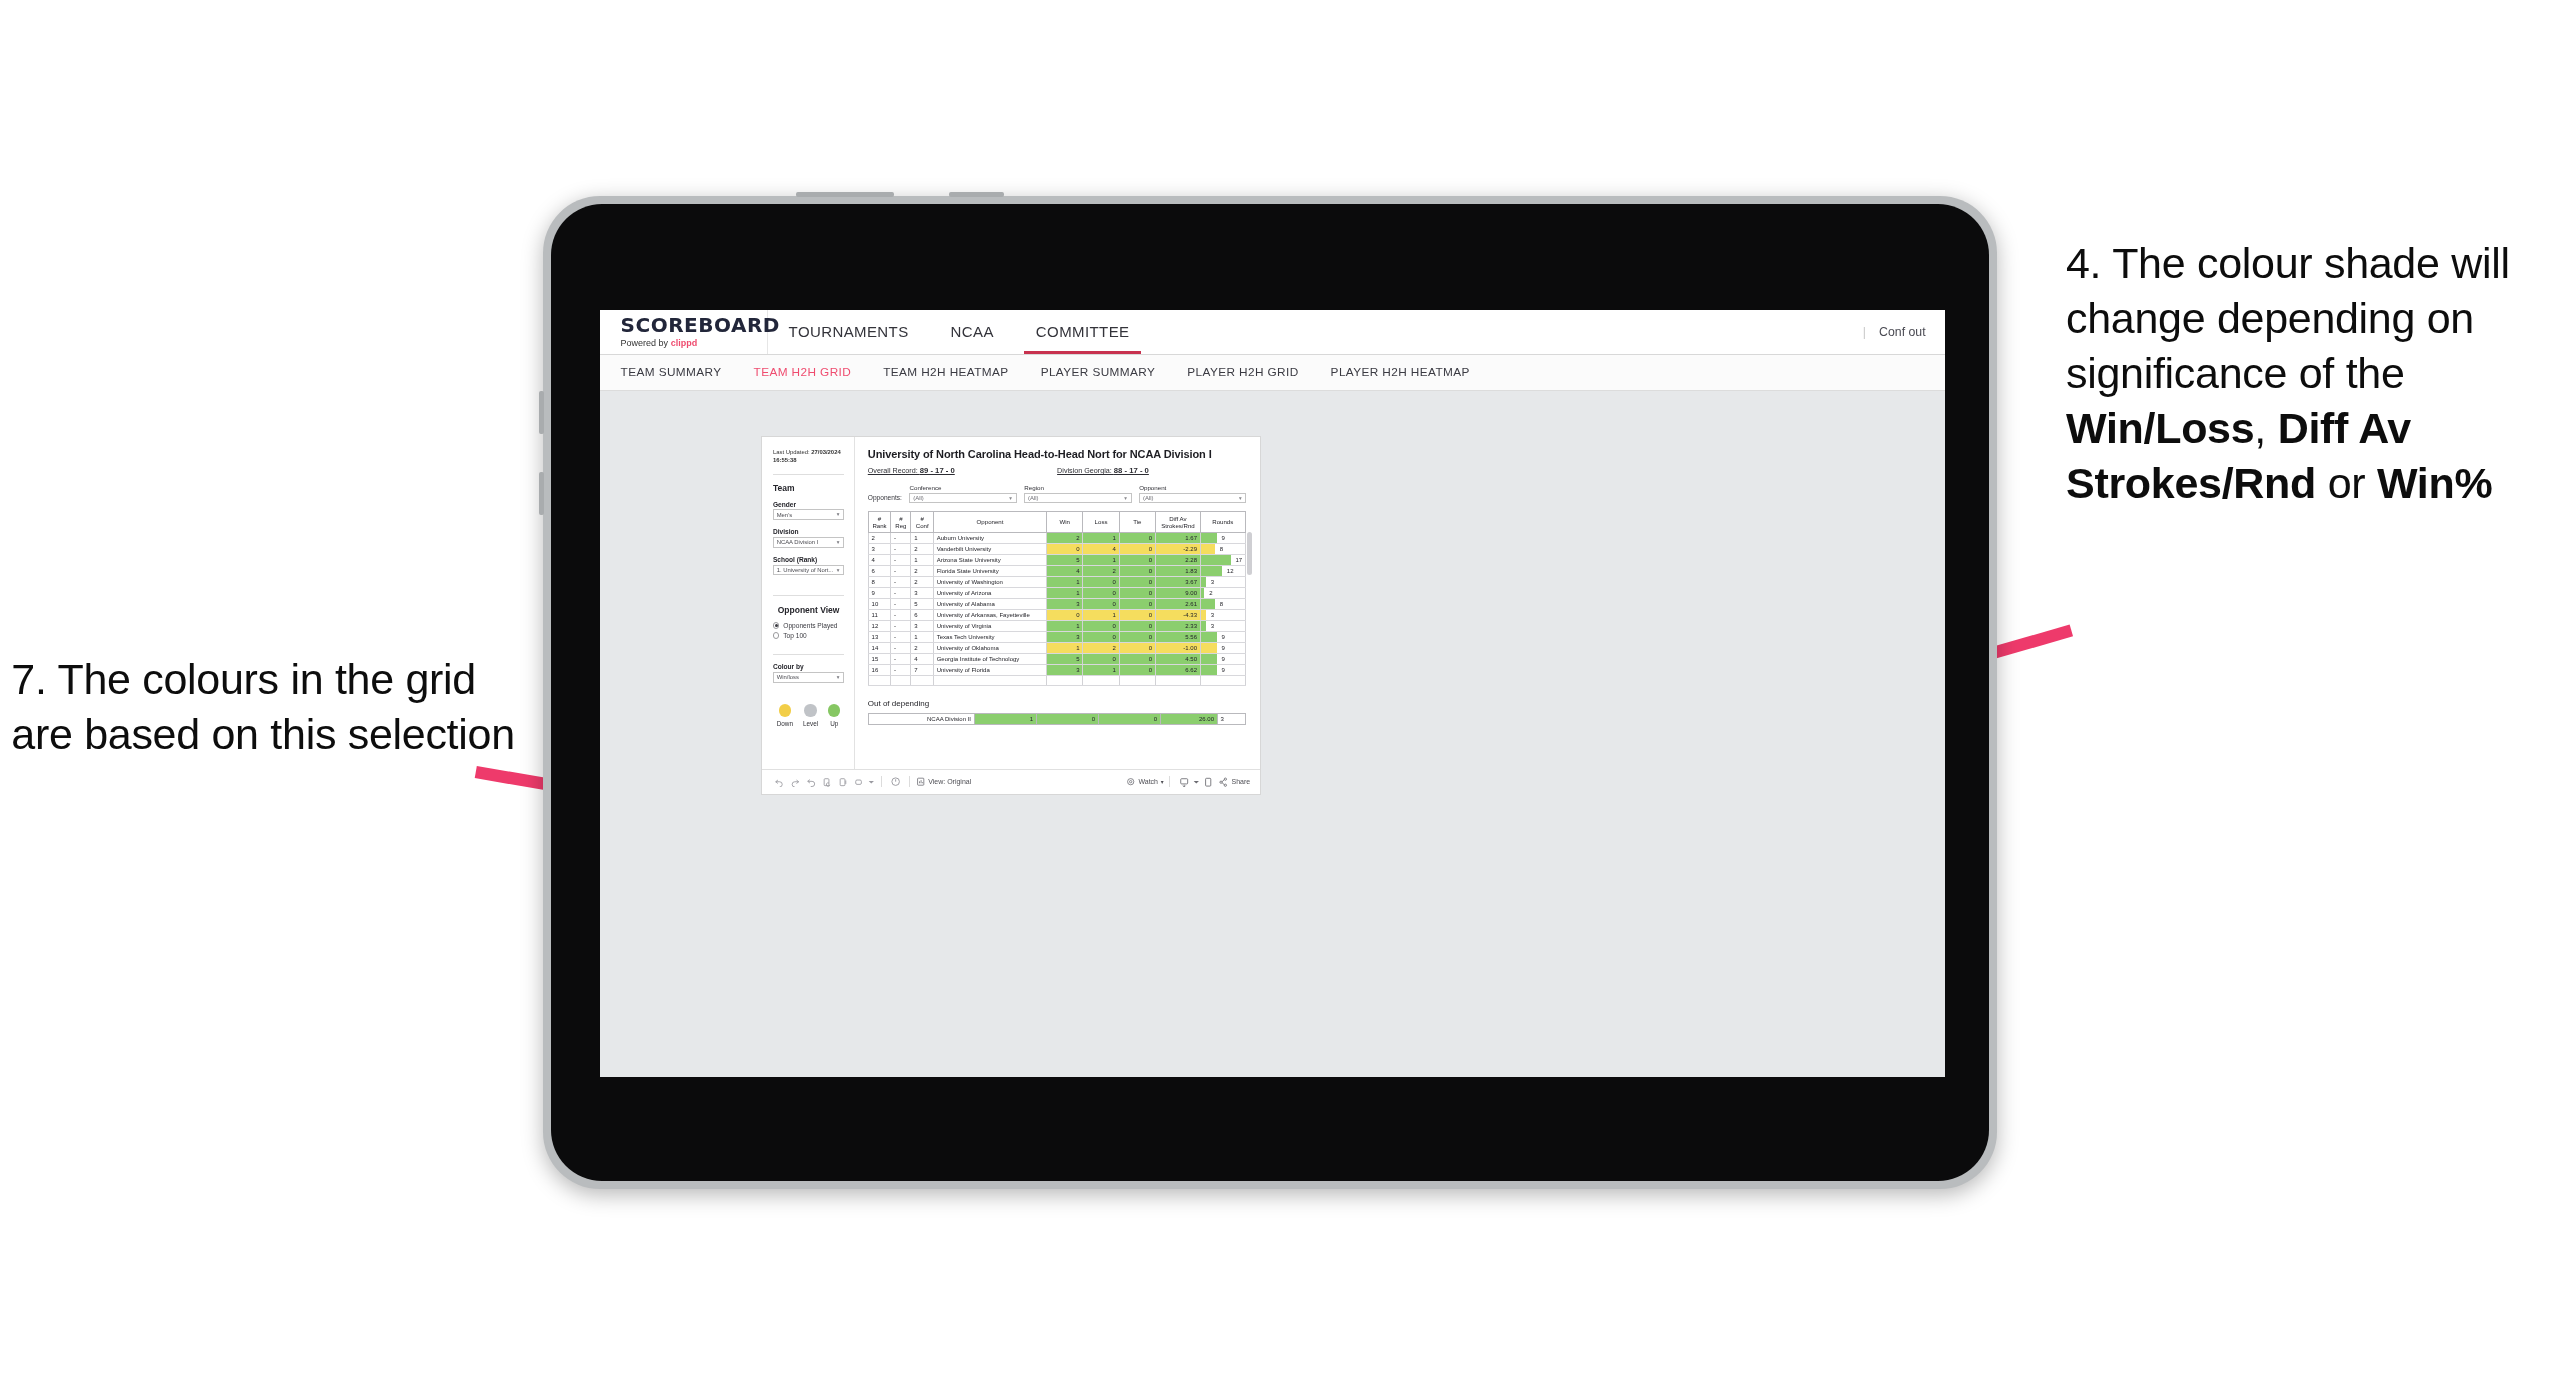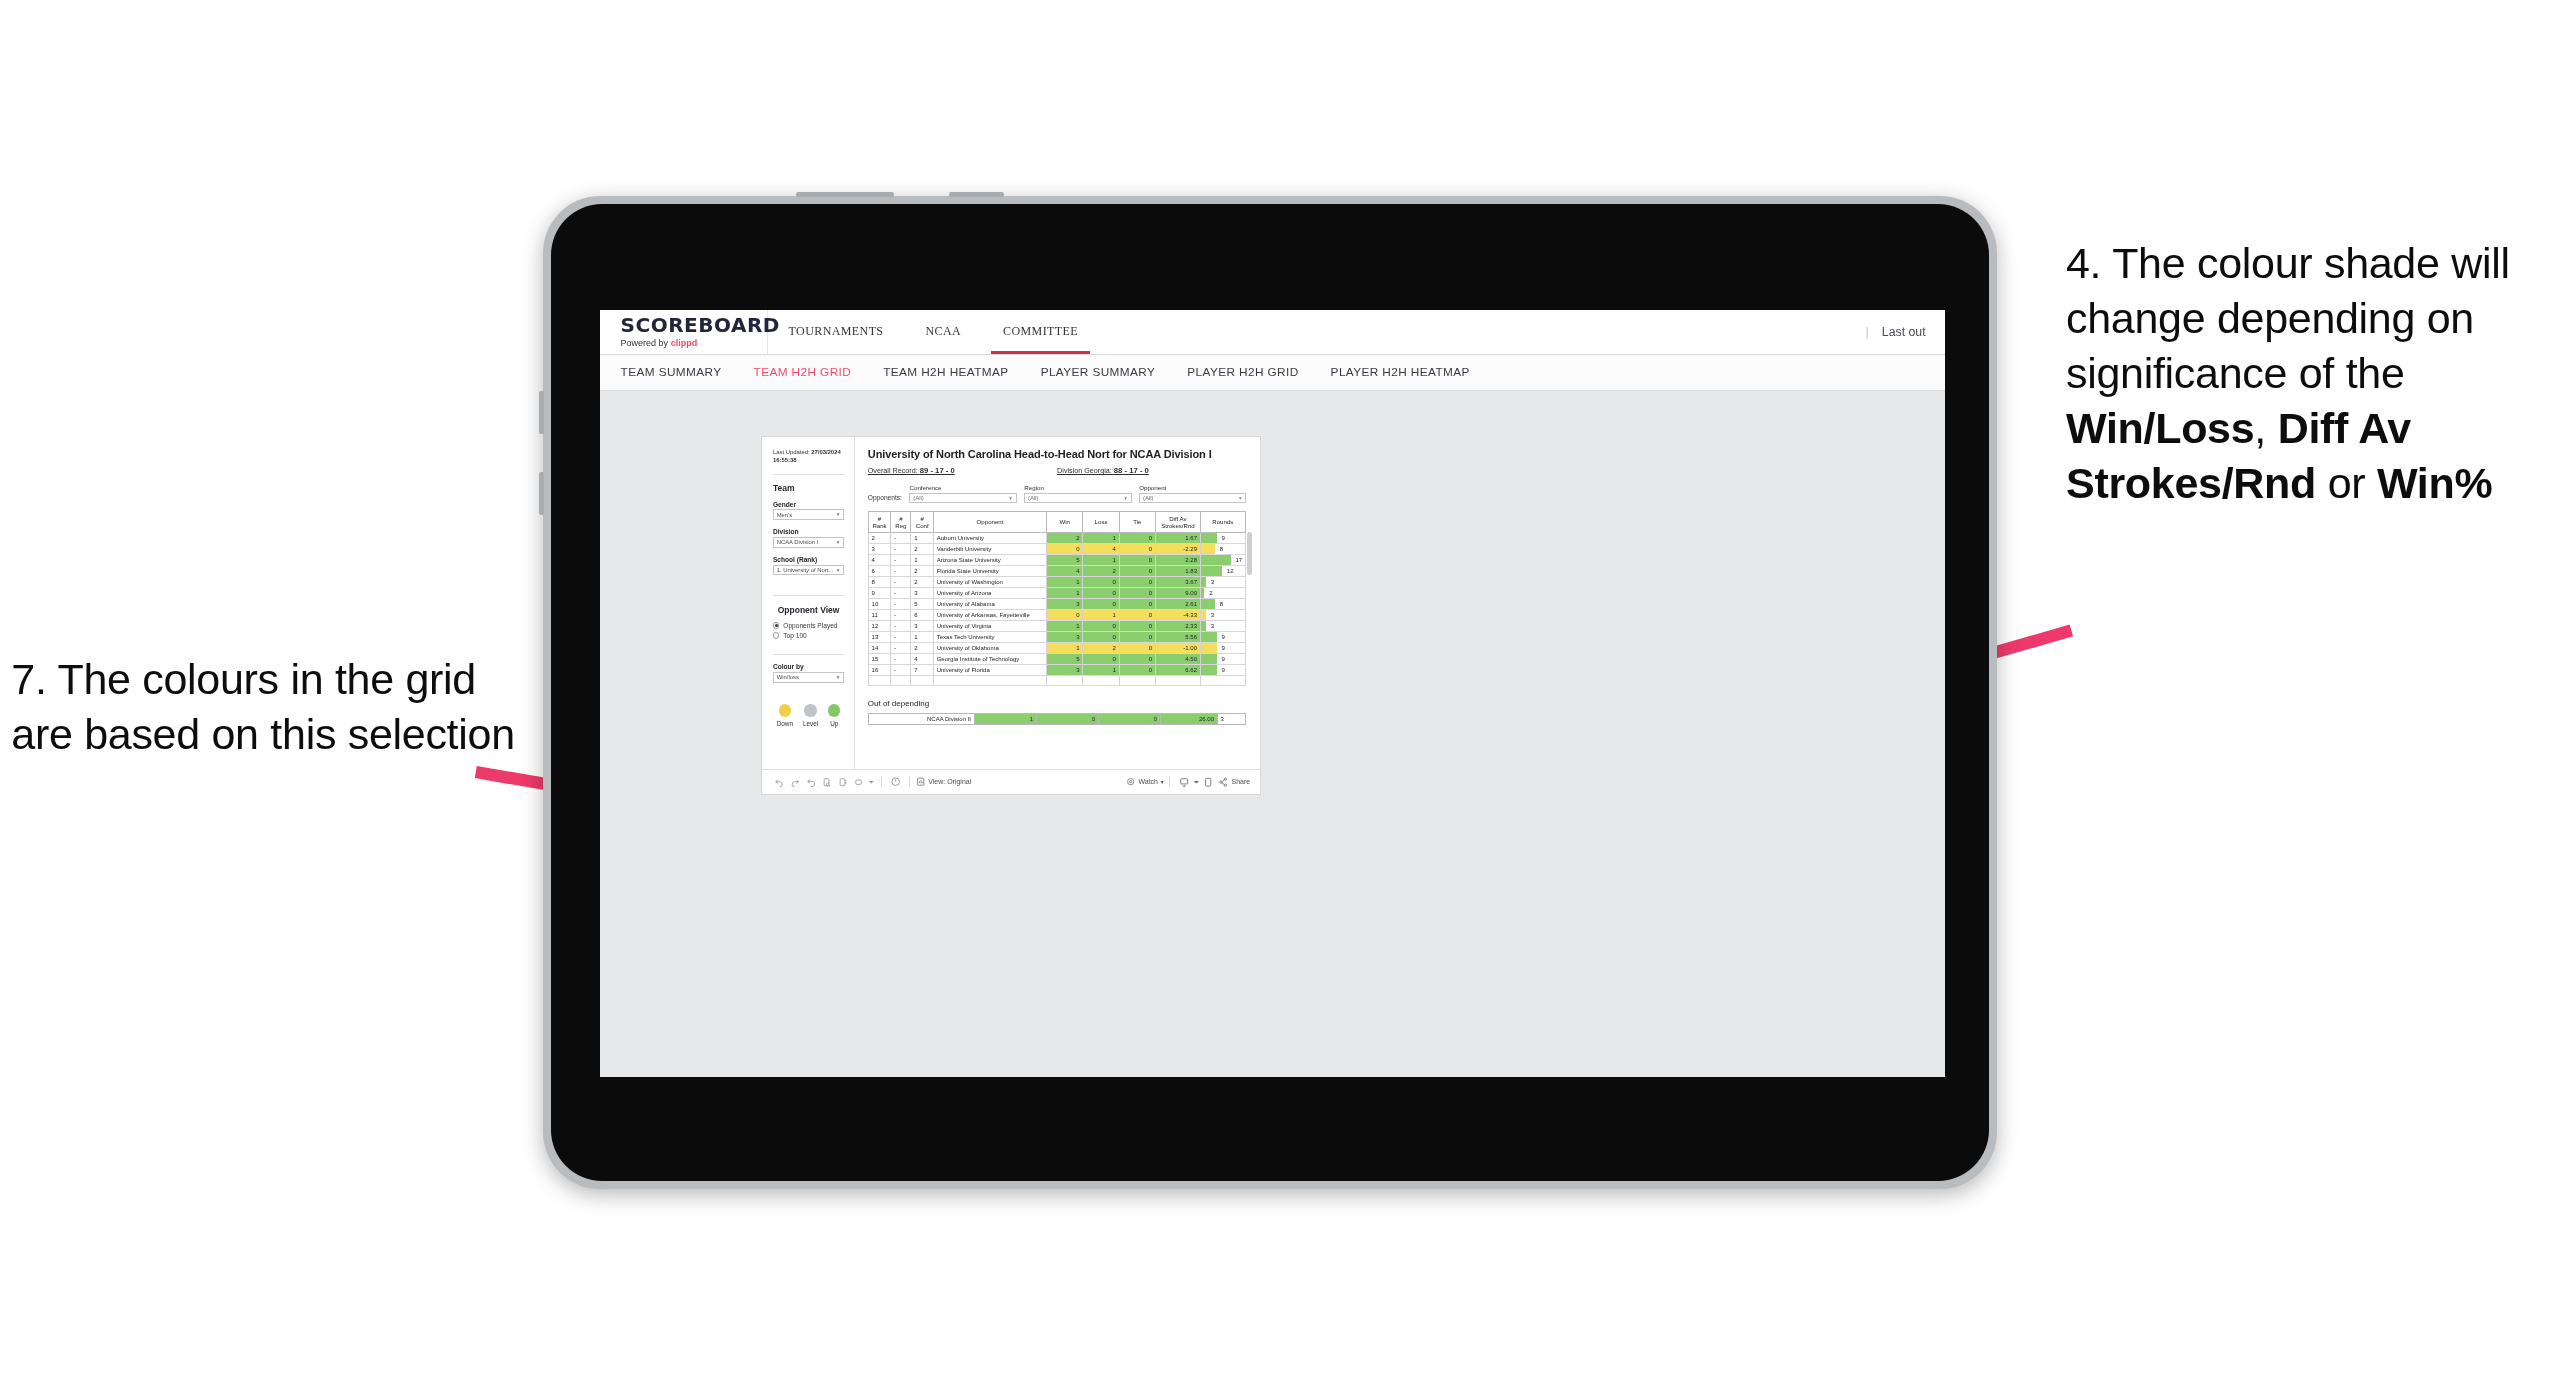--- a/index.html
+++ b/index.html
@@ -34,22 +34,22 @@
   #app-header {
     height: 45px; background: #fff; display: flex; align-items: stretch;
     border-bottom: 0.9px solid #d8d8d8;
   }
   #logo-block { width: 168px; padding-left: 21px; display: flex; flex-direction: column; justify-content: center; border-right: 0.9px solid #e6e6e6; }
   #logo-word { font-family: "DejaVu Sans", sans-serif; font-weight: 700; font-size: 20px; letter-spacing: 0.5px; color: #22263a; line-height: 1; }
   #logo-sub { font-size: 9px; color: #333; margin-top: 2.8px; }
   #logo-sub .brand { color: #ef4c6f; font-weight: 700; }
   .topnav { display: flex; align-items: stretch; }
   .topnav-item {
-    display: flex; align-items: center; padding: 0 21px; font-size: 12px;
-    color: #33333a; letter-spacing: 0.4px; cursor: pointer; position: relative; font-family: Liberation Serif, serif;
+    display: flex; align-items: center; padding: 0 21px; font-size: 15px;
+    color: #33333a; letter-spacing: 0.4px; cursor: pointer; position: relative;
   }
   .topnav-item.active::after {
     content: ""; position: absolute; left: 9.4px; right: 9.4px; bottom: 0; height: 2.8px; background: #c8324f;
   }
   #header-right { margin-left: auto; display: flex; align-items: center; padding-right: 19px; font-size: 12.3px; color: #4a4a52; gap: 13.2px; }
   #header-right .divider { color: #c9c9c9; }
   #sign-out { cursor: pointer; }
 
   #subnav {
     height: 36px; background: #fbfbfb; border-bottom: 0.9px solid #dcdcdc;
@@ -188,21 +188,21 @@
         </div>
 
         <div class="topnav">
           <div class="topnav-item">TOURNAMENTS</div>
           <div class="topnav-item">NCAA</div>
           <div class="topnav-item active">COMMITTEE</div>
         </div>
 
         <div id="header-right">
           <span class="divider">|</span>
-          <span id="sign-out">Last out</span>
+          <span id="sign-out">Conf out</span>
         </div>
       </div>
 
       <div id="subnav">
         <div class="subnav-item">TEAM SUMMARY</div>
         <div class="subnav-item active">TEAM H2H GRID</div>
         <div class="subnav-item">TEAM H2H HEATMAP</div>
         <div class="subnav-item">PLAYER SUMMARY</div>
         <div class="subnav-item">PLAYER H2H GRID</div>
         <div class="subnav-item">PLAYER H2H HEATMAP</div>

